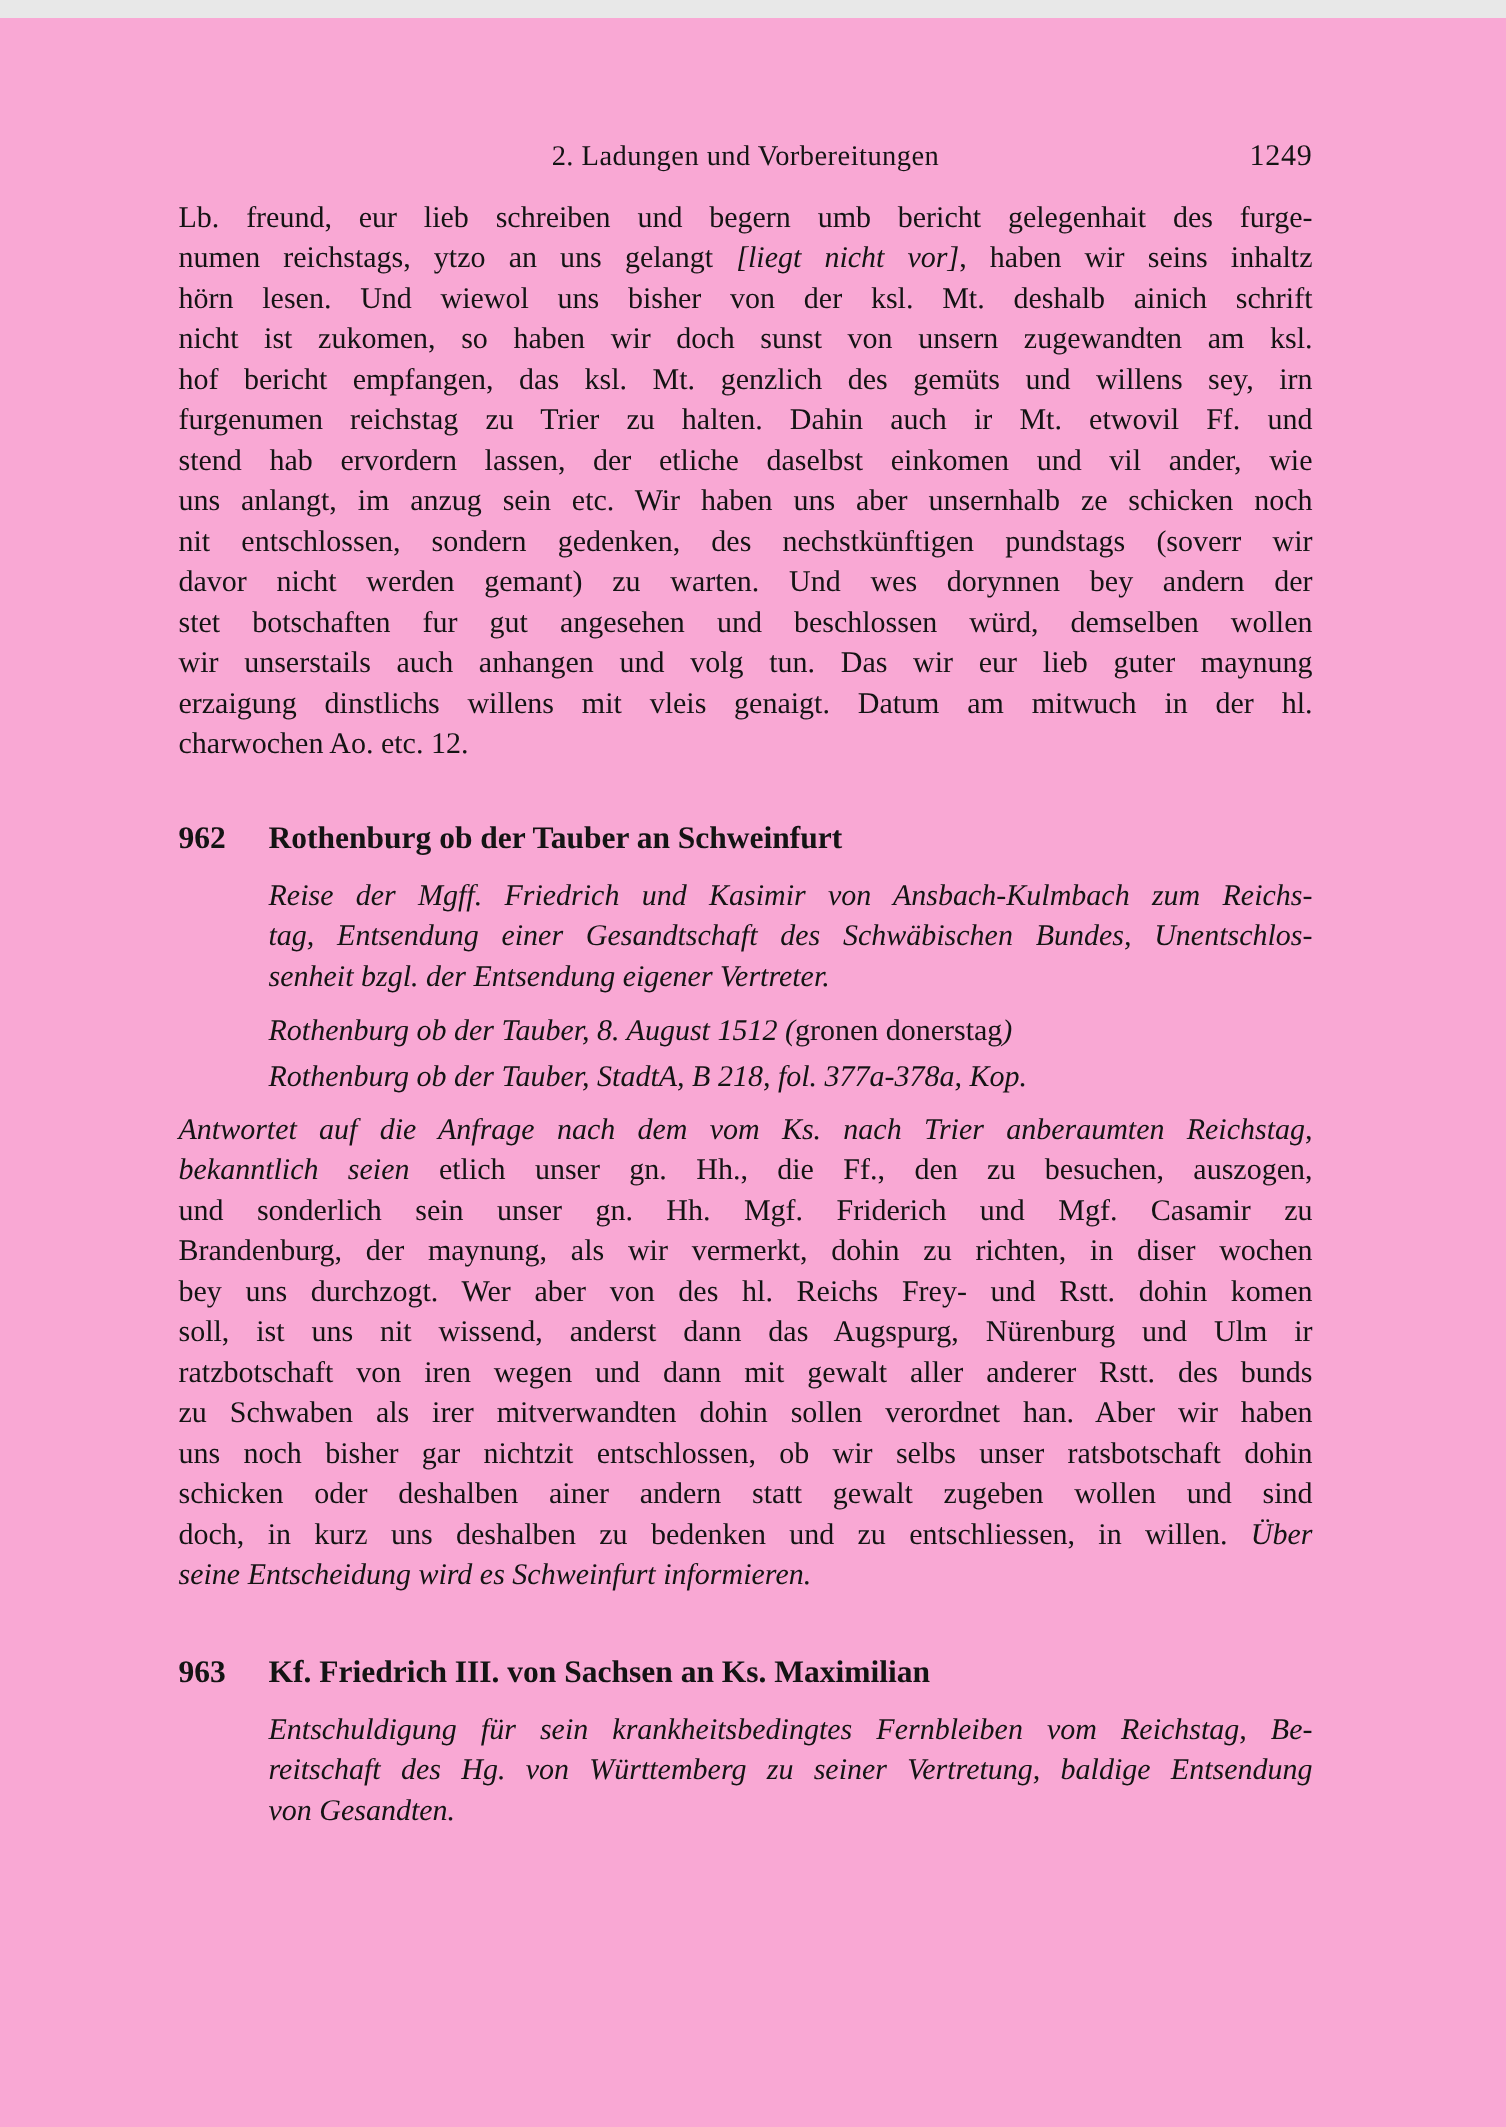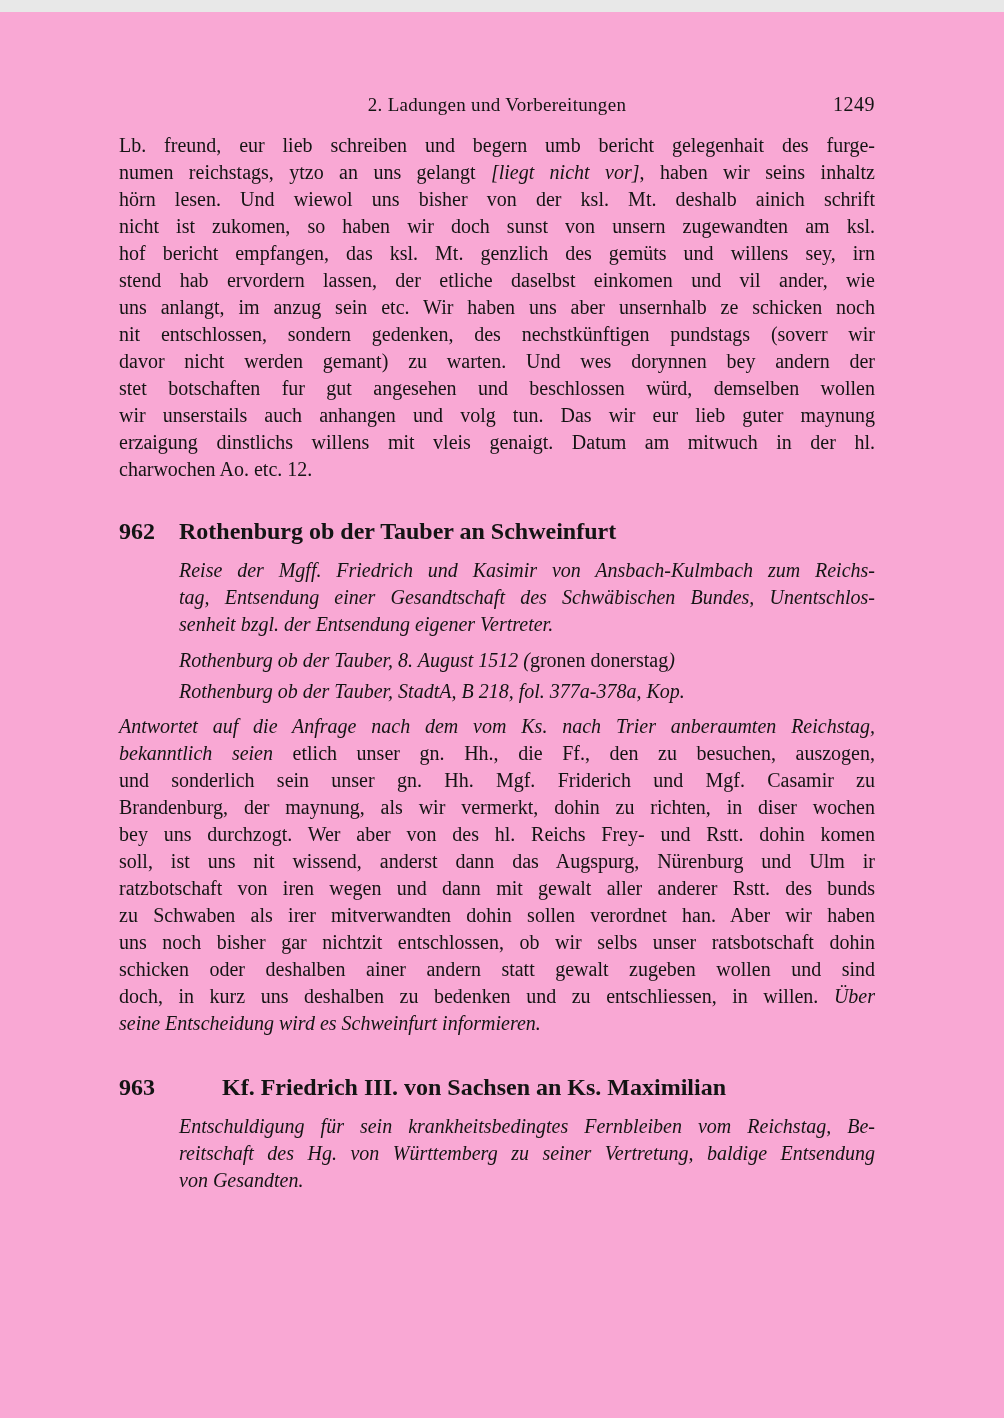--- a/index.html
+++ b/index.html
@@ -31,26 +31,26 @@
   
   .line { text-align: left; }
   .line.j { text-align: justify; text-align-last: justify; }
   .it { font-style: italic; }
   .rm { font-style: normal; }
   .intro { margin-top: 15px; }
   
   .entry-heading {
     display: flex;
     font-weight: bold;
-    font-size: 24px;
+    font-size: 21px;
     line-height: 28px;
     margin-top: 34px;
     margin-bottom: 12px;
   }
-  .entry-heading.second { margin-top: 36px; gap: 43px; }
+  .entry-heading.second { margin-top: 36px; }
   .entry-num { width: 60px; flex: none; }
   .entry-indent { margin-left: 60px; }
   .summary { font-style: italic; }
   .dateline { margin-top: 9px; }
   .source { font-style: italic; margin-top: 4px; }
   .body-para { margin-top: 8px; }
 </style>
 </head>
 <body>
 
@@ -60,20 +60,21 @@
     <span class="head-title">2. Ladungen und Vorbereitungen</span>
     <span class="page-num">1249</span>
   </header>
 
   <div class="intro">
       <div class="line j"><span>Lb. freund, eur lieb schreiben und begern umb bericht gelegenhait des furge-</span></div>
       <div class="line j"><span>numen reichstags, ytzo an uns gelangt </span><span class="it">[liegt nicht vor]</span><span>, haben wir seins inhaltz</span></div>
       <div class="line j"><span>hörn lesen. Und wiewol uns bisher von der ksl. Mt. deshalb ainich schrift</span></div>
       <div class="line j"><span>nicht ist zukomen, so haben wir doch sunst von unsern zugewandten am ksl.</span></div>
       <div class="line j"><span>hof bericht empfangen, das ksl. Mt. genzlich des gemüts und willens sey, irn</span></div>
+      <div class="line j"><span>furgenumen reichstag zu Trier zu halten. Dahin auch ir Mt. etwovil Ff. und</span></div>
       <div class="line j"><span>stend hab ervordern lassen, der etliche daselbst einkomen und vil ander, wie</span></div>
       <div class="line j"><span>uns anlangt, im anzug sein etc. Wir haben uns aber unsernhalb ze schicken noch</span></div>
       <div class="line j"><span>nit entschlossen, sondern gedenken, des nechstkünftigen pundstags (soverr wir</span></div>
       <div class="line j"><span>davor nicht werden gemant) zu warten. Und wes dorynnen bey andern der</span></div>
       <div class="line j"><span>stet botschaften fur gut angesehen und beschlossen würd, demselben wollen</span></div>
       <div class="line j"><span>wir unserstails auch anhangen und volg tun. Das wir eur lieb guter maynung</span></div>
       <div class="line j"><span>erzaigung dinstlichs willens mit vleis genaigt. Datum am mitwuch in der hl.</span></div>
       <div class="line"><span>charwochen Ao. etc. 12.</span></div>
     </div>
 

